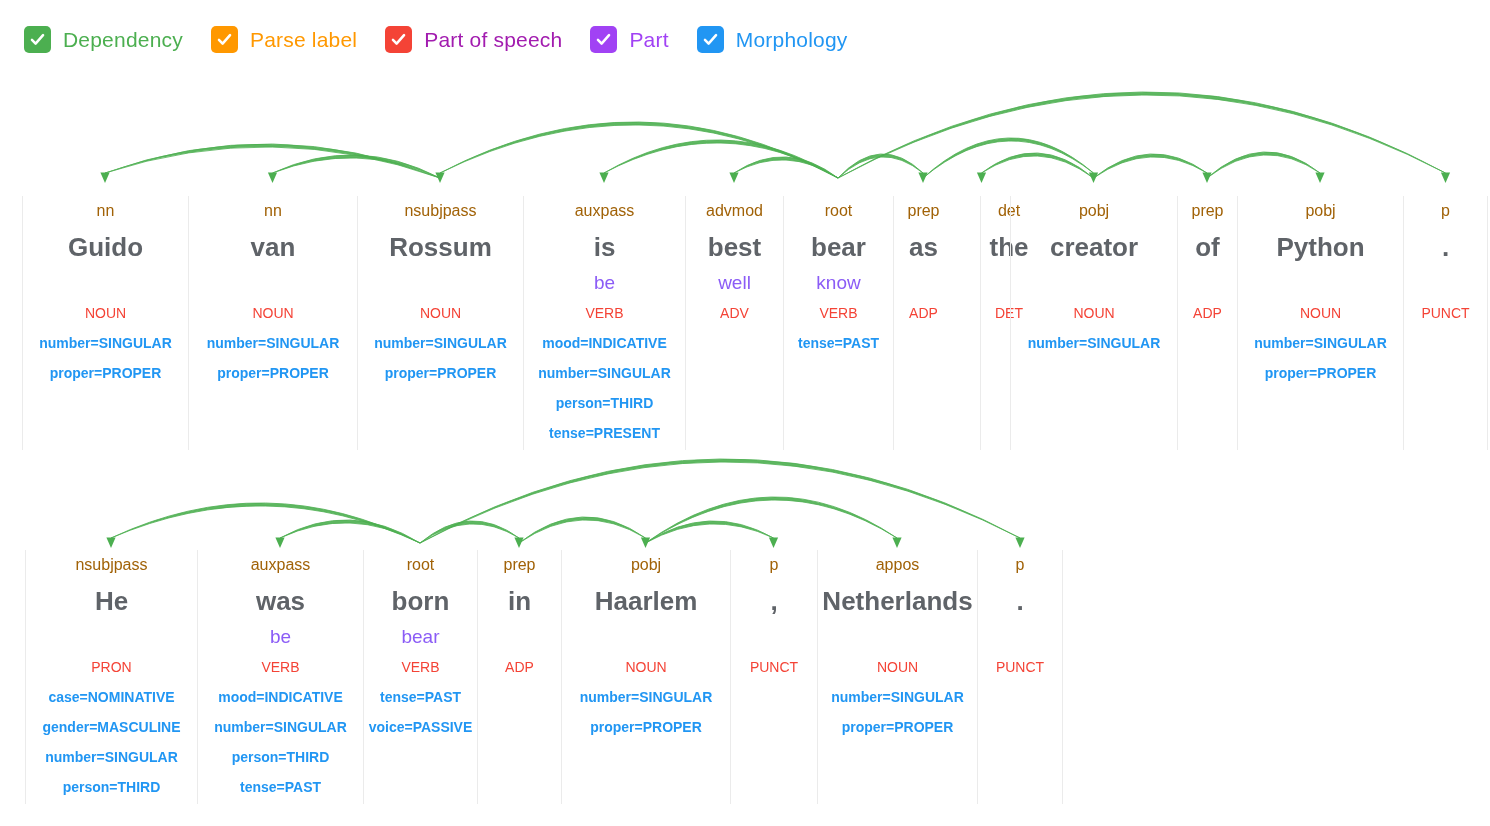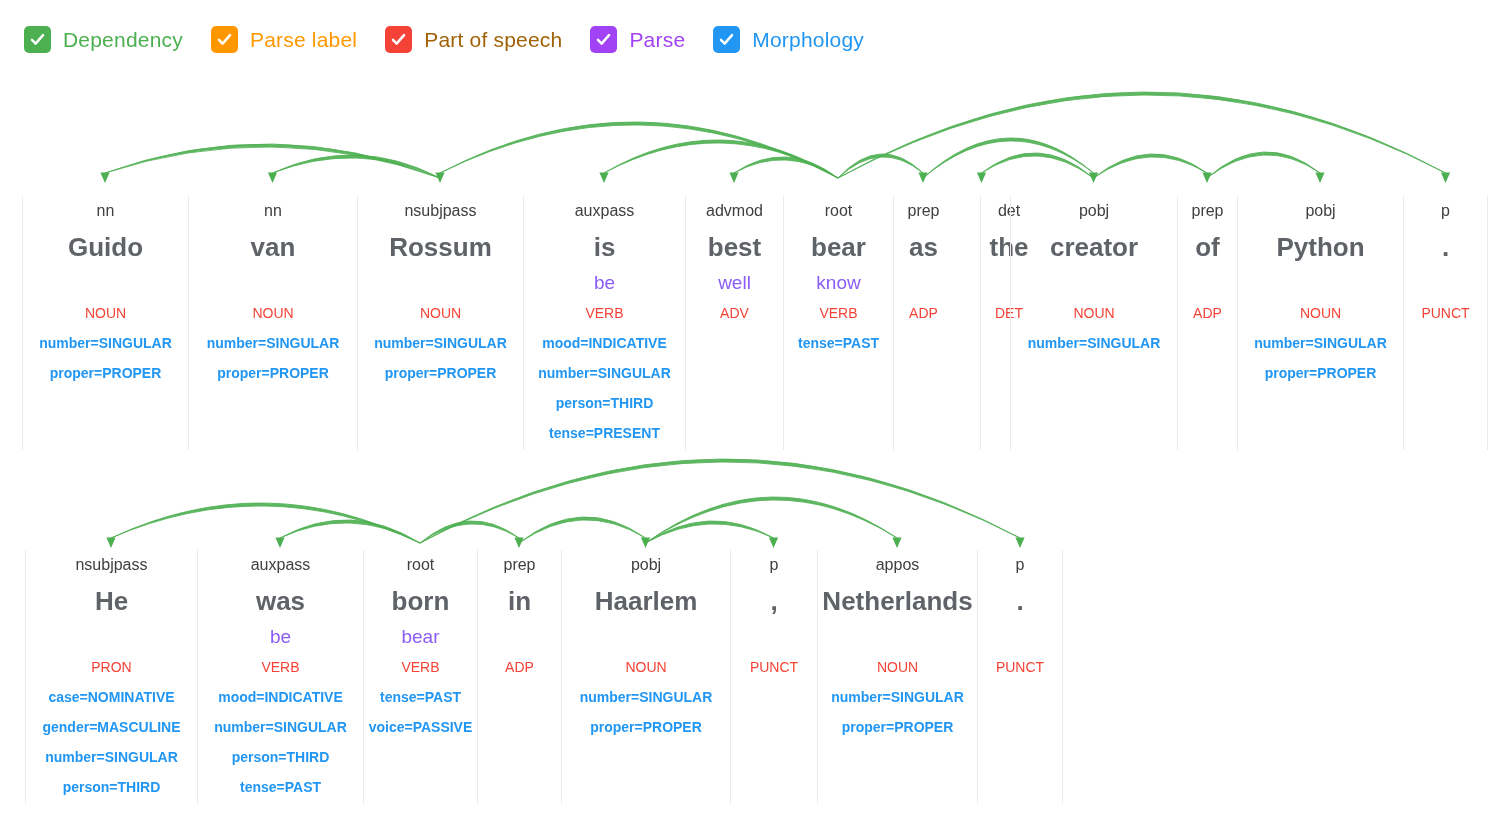--- a/index.html
+++ b/index.html
@@ -9,21 +9,21 @@
   .controls{position:absolute;left:24px;top:26px;display:flex;gap:28px;align-items:center;}
   .control{display:flex;align-items:center;gap:12px;cursor:pointer;}
   .cbox{width:27px;height:27px;border-radius:5px;display:flex;align-items:center;justify-content:center;flex:0 0 auto;}
   .cbox svg{width:19px;height:19px;display:block;}
   .clabel{font-size:21px;letter-spacing:.2px;white-space:nowrap;}
   
   .sentence{position:absolute;left:0;width:1490px;height:254px;}
   .token{position:absolute;top:0;height:254px;box-sizing:border-box;
          border-left:1px solid #ebebeb;text-align:center;overflow:visible;}
   .token.last{border-right:1px solid #ebebeb;}
-  .t-label{height:30px;line-height:30px;font-size:16px;color:#404040;}
+  .t-label{height:30px;line-height:30px;font-size:16px;color:#a16207;}
   .t-word {height:42px;line-height:42px;font-size:26px;font-weight:700;color:#5f6368;}
   .t-lemma{height:30px;line-height:30px;font-size:19px;color:#8b5cf6;}
   .t-pos  {height:30px;line-height:30px;font-size:14px;color:#F44336;}
   .t-morph-line{height:30px;line-height:30px;font-size:14px;font-weight:700;color:#2196F3;}
   
   #arcs{position:absolute;left:0;top:0;pointer-events:none;}
   .arc-path{fill:#4CAF50;fill-opacity:.9;stroke:#4CAF50;stroke-width:.8;}
   .arc-arrow{fill:#4CAF50;}
 </style>
 </head>
@@ -45,29 +45,29 @@
         </svg>
       </span>
     <span class="clabel" style="color: rgb(255, 152, 0);">Parse label</span>
   </div>
   <div class="control">
     <span class="cbox" style="background: rgb(244, 67, 54);">
         <svg viewBox="0 0 24 24">
           <path d="M5 12.5l4.6 4.6L19 6.5" stroke="#fff" stroke-width="3.2" fill="none" stroke-linecap="round" stroke-linejoin="round"></path>
         </svg>
       </span>
-    <span class="clabel" style="color: #a16207; text-align: right;">Part of speech</span>
+    <span class="clabel" style="color: #a21caf; text-align: right;">Part of speech</span>
   </div>
   <div class="control">
     <span class="cbox" style="background: rgb(161, 66, 244);">
         <svg viewBox="0 0 24 24">
           <path d="M5 12.5l4.6 4.6L19 6.5" stroke="#fff" stroke-width="3.2" fill="none" stroke-linecap="round" stroke-linejoin="round"></path>
         </svg>
       </span>
-    <span class="clabel" style="color: rgb(161, 66, 244);">Parse</span>
+    <span class="clabel" style="color: rgb(161, 66, 244);">Part</span>
   </div>
   <div class="control">
     <span class="cbox" style="background: rgb(33, 150, 243);">
         <svg viewBox="0 0 24 24">
           <path d="M5 12.5l4.6 4.6L19 6.5" stroke="#fff" stroke-width="3.2" fill="none" stroke-linecap="round" stroke-linejoin="round"></path>
         </svg>
       </span>
     <span class="clabel" style="color: rgb(33, 150, 243);">Morphology</span>
   </div>
 </div>

